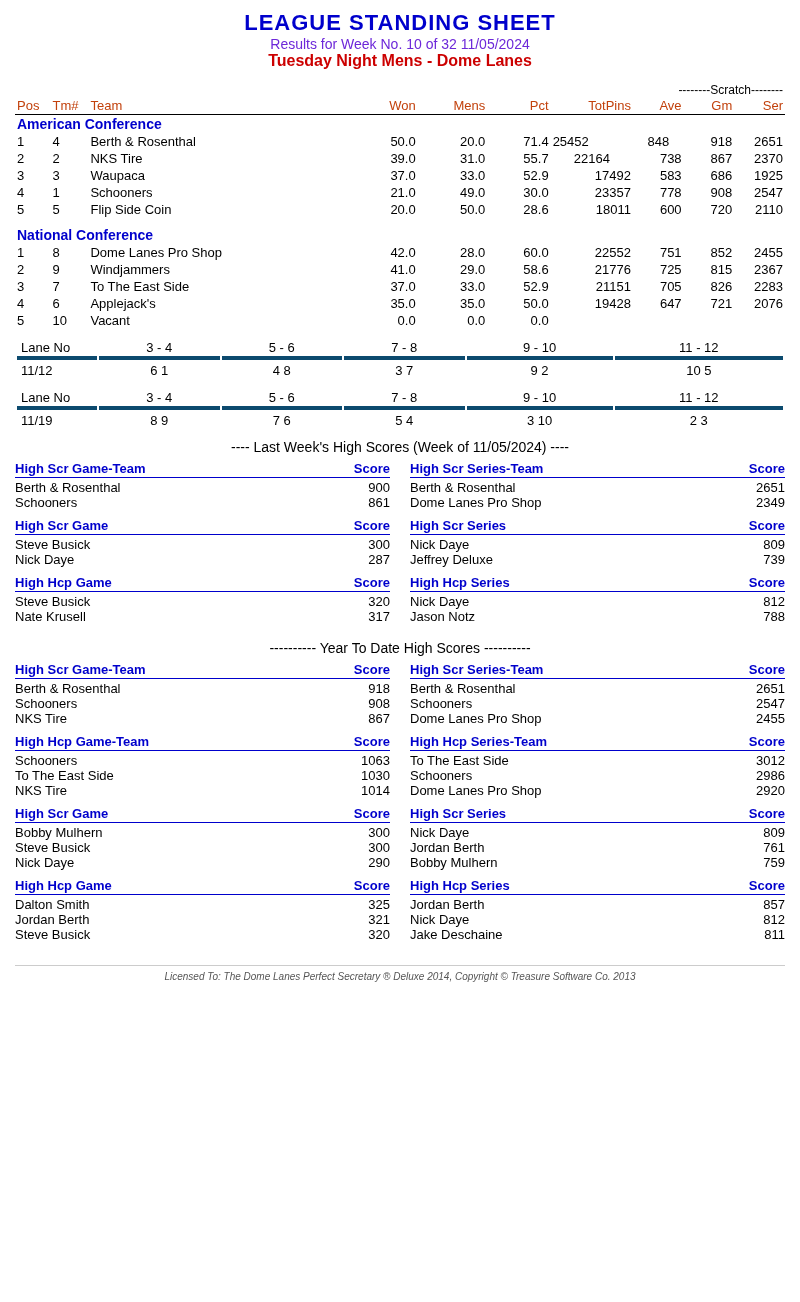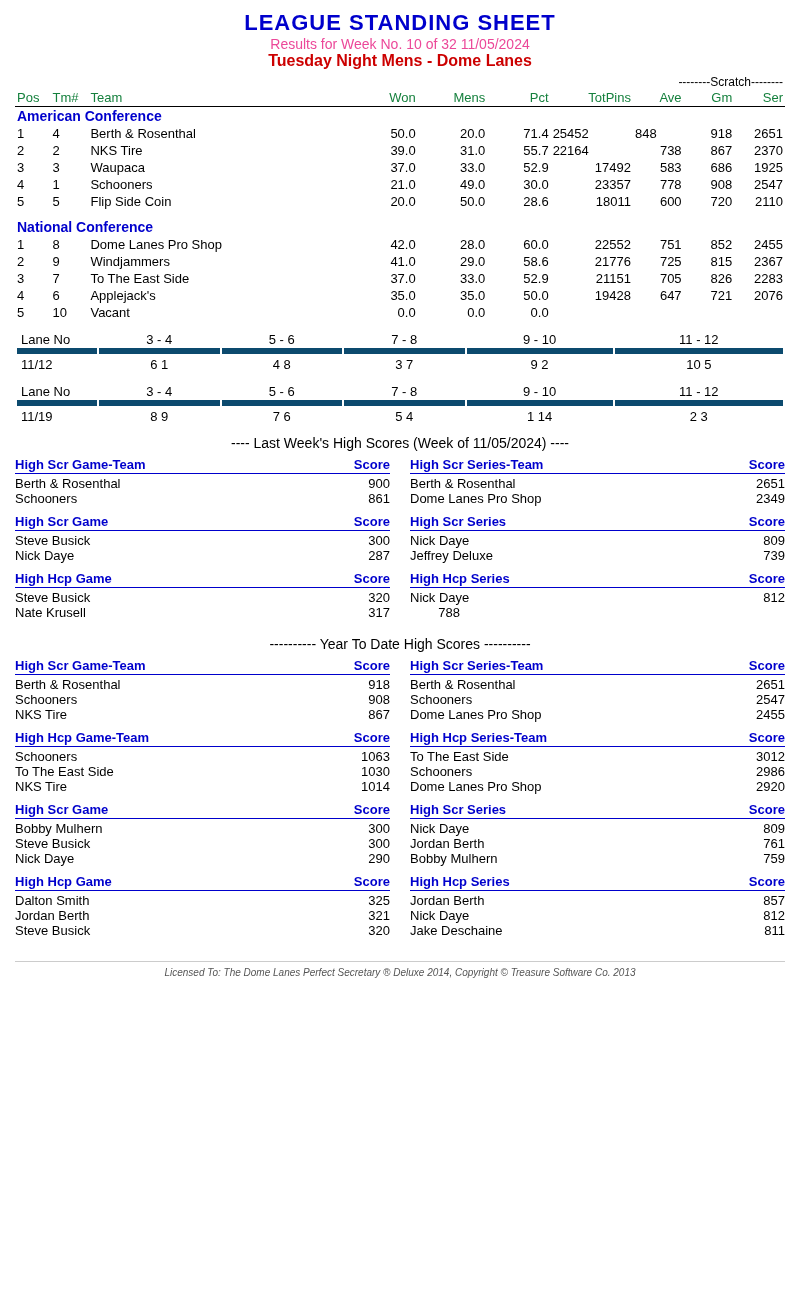--- a/index.html
+++ b/index.html
@@ -10,44 +10,44 @@
       min-height: 1302px;
       position: relative;
     }
     .page {
       width: 800px;
       padding: 10px 15px;
       background: #fff;
     }
     .header {
       text-align: center;
-      margin-bottom: 4px;
+      margin-bottom: 12px;
     }
     .title-main {
       font-size: 22px;
       font-weight: bold;
       color: #0000cc;
       letter-spacing: 1px;
     }
     .title-sub {
       font-size: 14px;
-      color: #ec4899;
+      color: #6d28d9;
     }
     .title-event {
       font-size: 16px;
       font-weight: bold;
       color: #cc0000;
     }
     .standings-table {
       width: 100%;
       border-collapse: collapse;
       font-size: 13px;
     }
     .standings-table th {
-      color: #15803d;
+      color: #c2410c;
       font-weight: normal;
       text-align: left;
       padding: 1px 2px;
       border-bottom: 1px solid #000;
     }
     .standings-table td {
       padding: 1px 2px;
       text-align: left;
     }
     .conf-header {
@@ -113,21 +113,21 @@
     .lane-table td {
       padding: 1px 4px;
       text-align: center;
     }
     .lane-table .lane-lbl {
       text-align: left;
       width: 80px;
       font-weight: normal;
     }
     .underline-row td {
-      border-bottom: 6px solid #0c4a6e;
+      border-bottom: 4px solid #0c4a6e;
     }
   </style>
 </head>
 <body>
 
 <div class="page">
 
   <div class="header">
     <div class="title-main">LEAGUE STANDING SHEET</div>
     <div class="title-sub">Results for Week No. 10 of 32    11/05/2024</div>
@@ -161,32 +161,32 @@
       </tr>
 
     <tr>
       <td>1</td>
       <td>4</td>
       <td>Berth &amp; Rosenthal</td>
       <td style="text-align:right">50.0</td>
       <td style="text-align:right">20.0</td>
       <td style="text-align:right">71.4</td>
       <td style="">25452</td>
-      <td style="text-align:left">848</td>
+      <td style="text-align:center">848</td>
       <td style="text-align:right">918</td>
       <td style="text-align:right">2651</td>
     </tr>
         <tr>
       <td>2</td>
       <td>2</td>
       <td>NKS Tire</td>
       <td style="text-align:right">39.0</td>
       <td style="text-align:right">31.0</td>
       <td style="text-align:right">55.7</td>
-      <td style="text-align:left">22164</td>
+      <td style="text-align:center">22164</td>
       <td style="text-align:right">738</td>
       <td style="text-align:right">867</td>
       <td style="text-align:right">2370</td>
     </tr>
         <tr>
       <td>3</td>
       <td>3</td>
       <td>Waupaca</td>
       <td style="text-align:right">37.0</td>
       <td style="text-align:right">33.0</td>
@@ -319,21 +319,21 @@
         <td>5 - 6</td>
         <td>7 - 8</td>
         <td>9 - 10</td>
         <td>11 - 12</td>
       </tr>
       <tr>
         <td class="lane-lbl">11/19</td>
         <td>8  9</td>
         <td>7  6</td>
         <td>5  4</td>
-        <td>1  14</td>
+        <td>3  10</td>
         <td>2  3</td>
       </tr>
     </tbody>
       </table>
   </div>
 
   <div class="scores-section">
     <div class="scores-title">----  Last Week's High Scores   (Week of 11/05/2024)  ----</div>
     <div class="scores-grid">
 
@@ -414,20 +414,21 @@
         <div class="score-block">
           <div class="score-block-title">
             <span>High Hcp Series</span>
             <span>Score</span>
           </div>
           <div class="score-row">
             <span class="score-name">Nick Daye</span>
             <span class="score-val">812</span>
           </div>
           <div class="score-row">
+            <span class="score-name">Jason Notz</span>
             <span class="score-val">788</span>
           </div>
         </div>
       </div>
     </div>
   </div>
 
   <div class="scores-section">
     <div class="scores-title">---------- Year To Date High Scores ----------</div>
     <div class="scores-grid">

